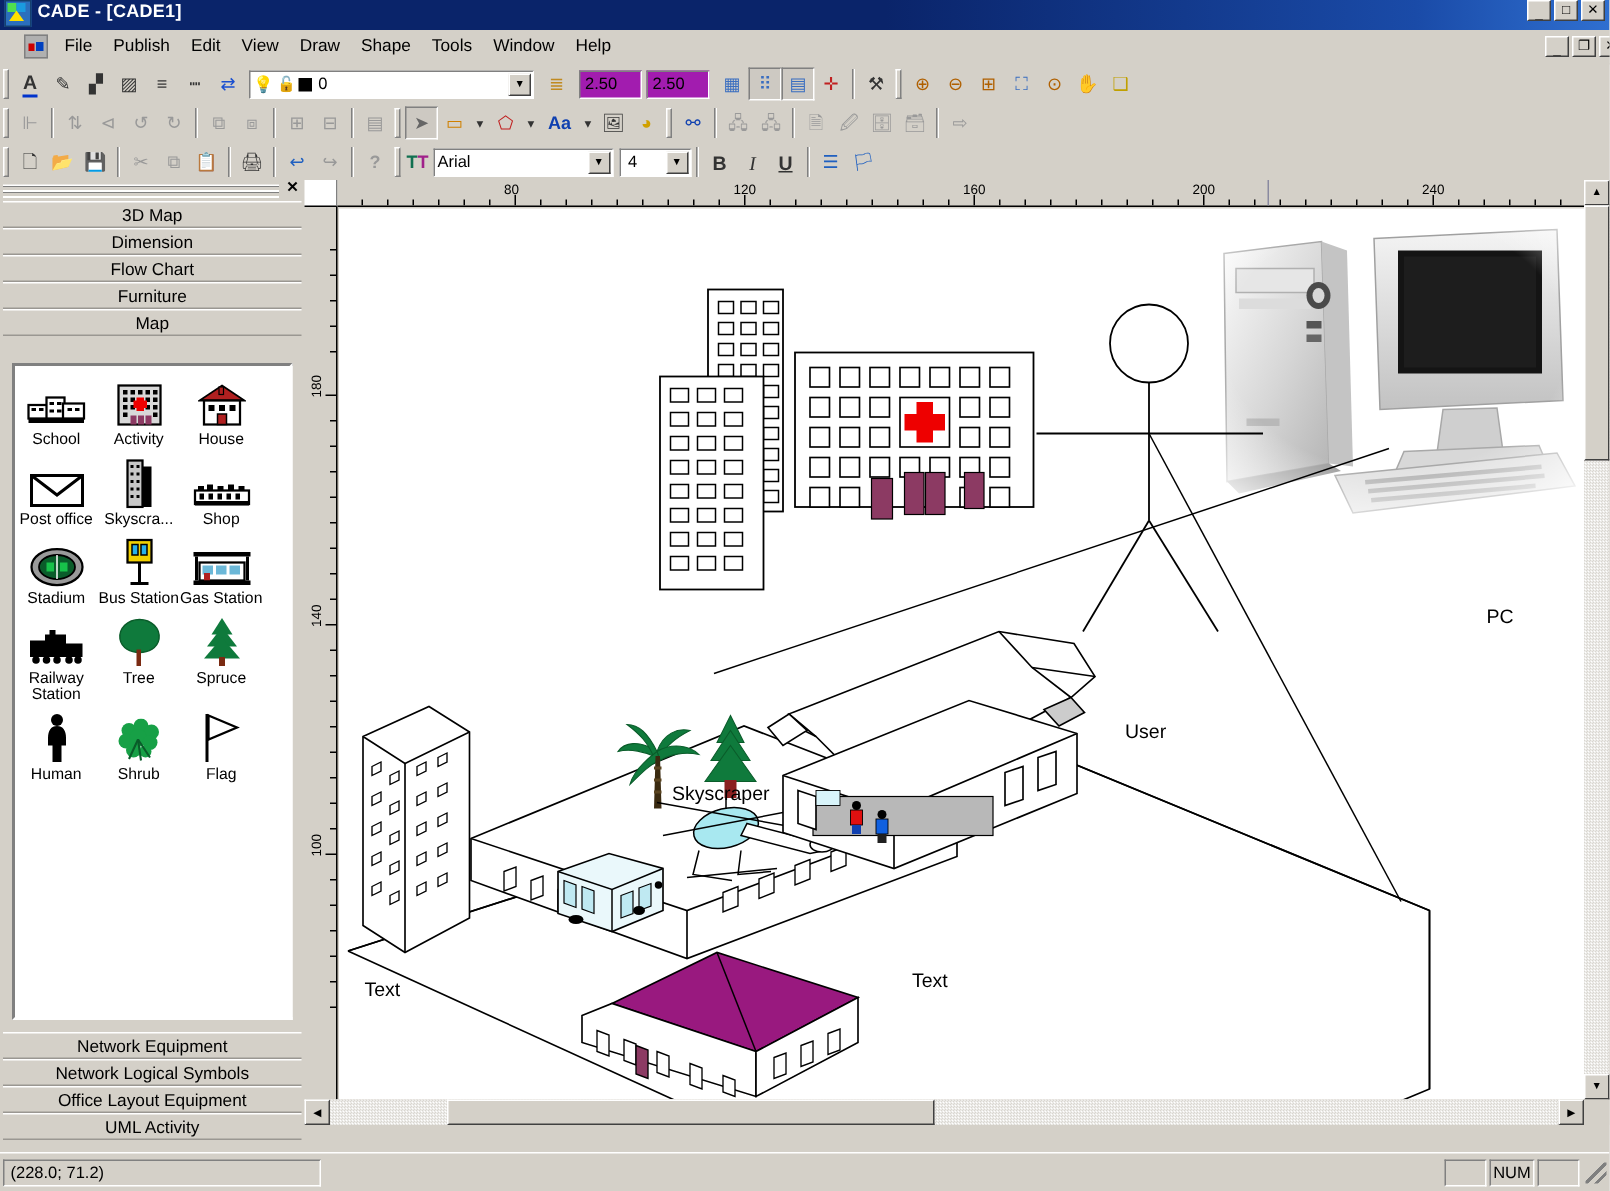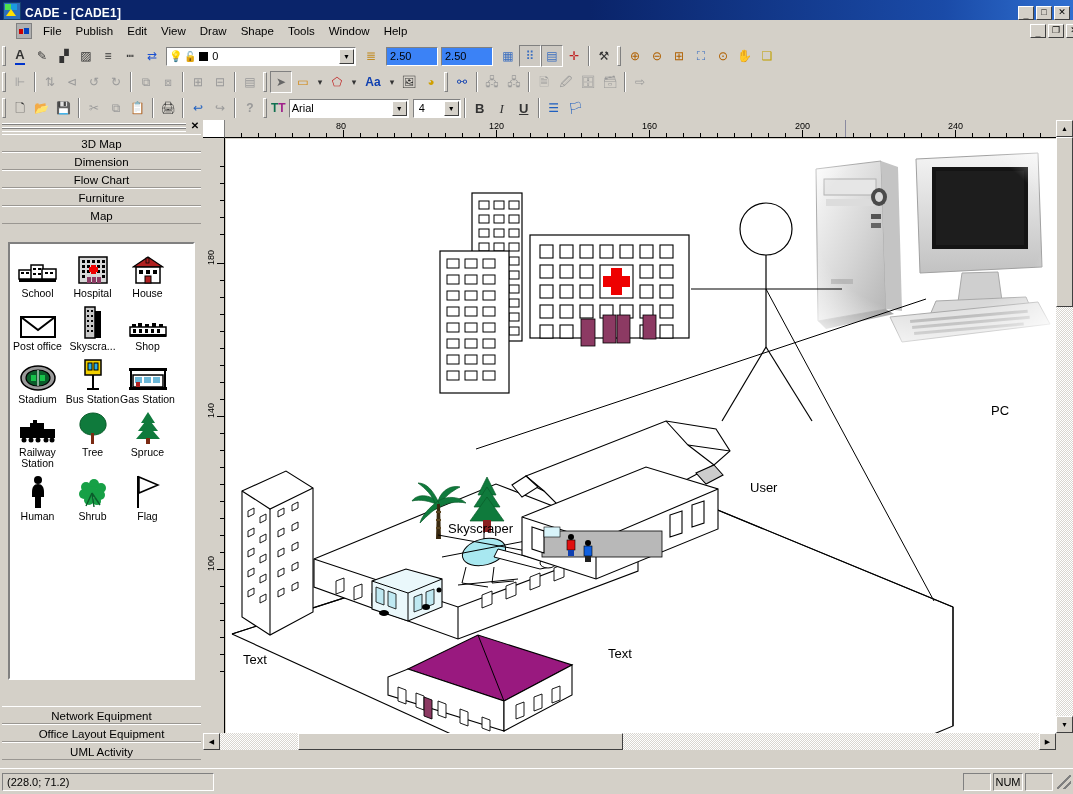--- a/index.html
+++ b/index.html
@@ -9,21 +9,21 @@
     font-size:11px;
     background:#d4d0c8;
     -webkit-font-smoothing:none;
   }
   .app{position:relative;width:1073px;height:794px;background:#d4d0c8;}
 
   
   .titlebar{
     position:absolute;left:0;top:0;width:1073px;height:20px;
     background:linear-gradient(to right,#0a246a 0%,#0a246a 55%,#1a4ba8 88%,#2f6fd0 100%);
-    display:flex;align-items:flex-end;
+    display:flex;align-items:flex-start;
   }
   .titlebar .tb-icon{
     width:16px;height:16px;margin-left:3px;margin-right:4px;position:relative;
     background:#2b6fbd;border:1px solid #15406e;flex:0 0 auto;
   }
   .tb-icon .g1{position:absolute;left:1px;top:1px;width:6px;height:6px;background:#4fe04f;}
   .tb-icon .g2{position:absolute;left:7px;top:1px;width:6px;height:6px;background:#1a9be0;}
   .tb-icon .g3{position:absolute;left:2px;top:6px;width:0;height:0;border-left:5px solid transparent;border-right:5px solid transparent;border-bottom:7px solid #ffe000;}
   .titlebar .tb-title{
     color:#fff;font-weight:bold;font-size:12px;letter-spacing:0.2px;flex:1 1 auto;
@@ -83,21 +83,21 @@
     border-color:#808080 #fff #fff #808080;
     display:flex;align-items:center;box-sizing:border-box;flex:0 0 auto;
     font-size:11px;padding-left:2px;position:relative;
   }
   .tcombo .arrowbox{
     position:absolute;right:1px;top:1px;width:15px;height:15px;background:#d4d0c8;
     border:1px solid;border-color:#fff #404040 #404040 #fff;box-sizing:border-box;
     display:flex;align-items:center;justify-content:center;font-size:7px;
   }
   .tfield{
-    height:19px;width:52px;background:#3b82f6;border:1px solid;
+    height:19px;width:42px;background:#a21caf;border:1px solid;
     border-color:#808080 #fff #fff #808080;box-sizing:border-box;
     font-size:11px;padding:2px 0 3px 3px;flex:0 0 auto;
   }
   .tiny{font-size:9px;}
 
   
   .ic{font-size:12px;line-height:1;}
   .ic-A{font-weight:bold;font-size:13px;border-bottom:2px solid #0033cc;padding-bottom:1px;}
   .swatch-blk{display:inline-block;width:9px;height:9px;background:#000;}
 
@@ -557,21 +557,21 @@
                   <rect x="13" y="9" width="5" height="9"></rect>
                   <rect x="11" y="11" width="9" height="5"></rect>
                 </g>
               <g fill="#8c3a63">
                   <rect x="9" y="21" width="4" height="6"></rect>
                   <rect x="14" y="21" width="4" height="6"></rect>
                   <rect x="19" y="21" width="4" height="6"></rect>
                 </g>
             </svg>
           </div>
-          <div class="slabel">Hospital</div>
+          <div class="slabel">Activity</div>
         </div>
 
         <div class="scell">
           <div class="sicon">
             <svg width="32" height="30" viewBox="0 0 32 30">
               <polygon points="16,1 31,11 1,11" fill="#b02020" stroke="#000" stroke-width="1.2"></polygon>
               <rect x="4" y="11" width="24" height="16" fill="#fff" stroke="#000" stroke-width="1.5"></rect>
               <g fill="#000">
                   <rect x="7" y="14" width="4" height="4"></rect>
                   <rect x="14" y="14" width="4" height="4"></rect>
@@ -765,20 +765,21 @@
             </svg>
           </div>
           <div class="slabel">Flag</div>
         </div>
 
       </div>
     </div>
 
     <div class="botcats">
       <div class="catbar">Network Equipment</div>
+      <div class="catbar">Network Logical Symbols</div>
       <div class="catbar">Office Layout Equipment</div>
       <div class="catbar">UML Activity</div>
     </div>
   </div>
 
   <div class="docarea">
 
     <div class="ruler-corner"></div>
 
     <div class="hruler">

